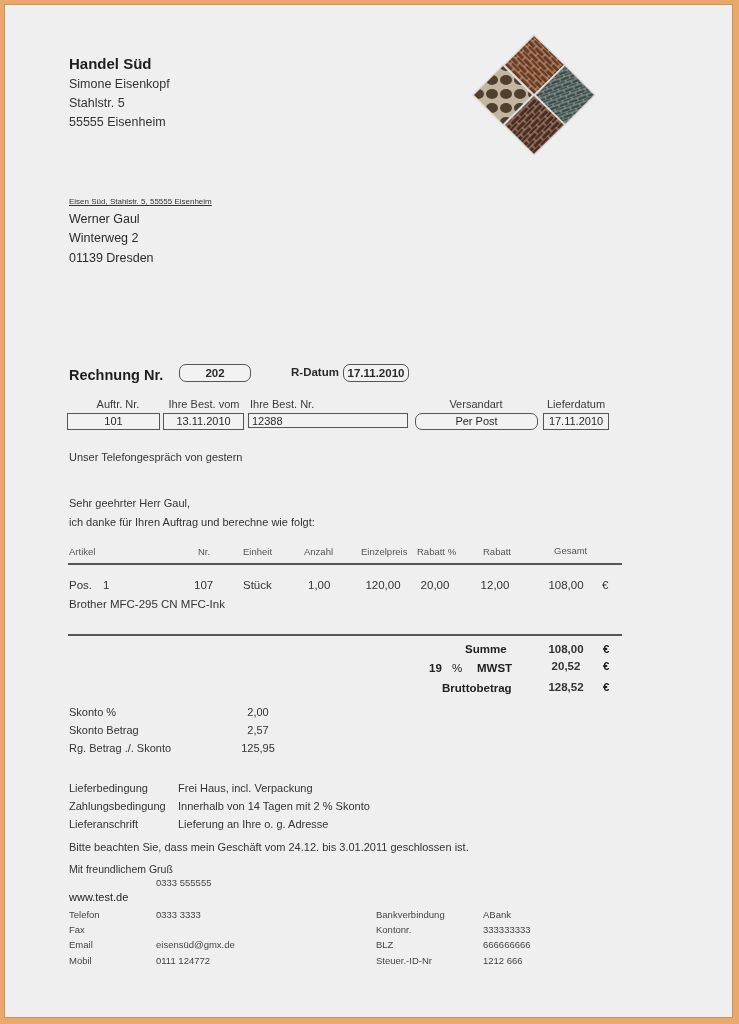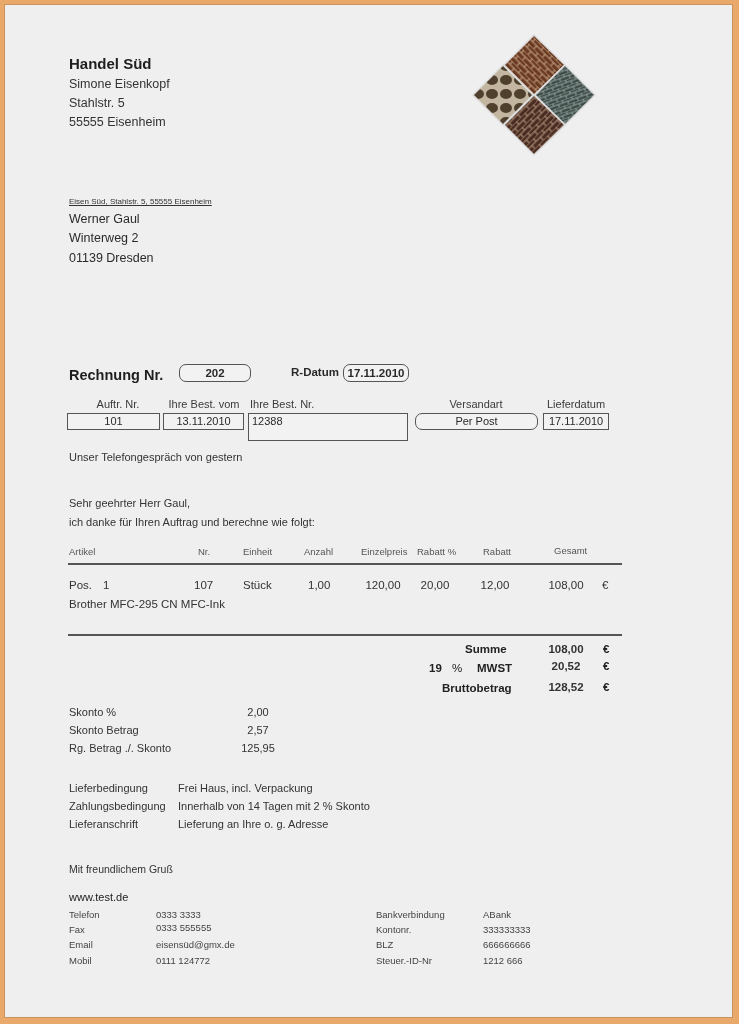--- a/index.html
+++ b/index.html
@@ -70,21 +70,21 @@
   <div class="box bold" style="left:338px;top:359px;width:66px;height:18px;line-height:16px;">17.11.2010</div>
 
   <div class="abs lbl" style="left:66px;top:393px;width:94px;text-align:center">Auftr. Nr.</div>
   <div class="abs lbl" style="left:158px;top:393px;width:82px;text-align:center">Ihre Best. vom</div>
   <div class="abs lbl" style="left:245px;top:393px">Ihre Best. Nr.</div>
   <div class="abs lbl" style="left:410px;top:393px;width:122px;text-align:center">Versandart</div>
   <div class="abs lbl" style="left:538px;top:393px;width:66px;text-align:center">Lieferdatum</div>
 
   <div class="box" style="left:62px;top:408px;width:93px;height:17px;">101</div>
   <div class="box" style="left:158px;top:408px;width:81px;height:17px;text-align:center;">13.11.2010</div>
-  <div class="box" style="left:243px;top:408px;width:160px;height:28px;text-align:left;padding-left:3px;">12388</div>
+  <div class="box" style="left:243px;top:408px;width:160px;height:15px;text-align:left;padding-left:3px;">12388</div>
   <div class="box" style="left:410px;top:408px;width:123px;height:17px;border-radius:7px;">Per Post</div>
   <div class="box" style="left:538px;top:408px;width:66px;height:17px;">17.11.2010</div>
 
   <div class="abs txt" style="left:64px;top:446px">Unser Telefongespräch von gestern</div>
   <div class="abs txt" style="left:64px;top:492px">Sehr geehrter Herr Gaul,</div>
   <div class="abs txt" style="left:64px;top:511px">ich danke für Ihren Auftrag und berechne wie folgt:</div>
 
   <div>
     <div class="abs hdr" style="left:64px;top:541px">Artikel</div>
     <div class="abs hdr" style="left:193px;top:541px">Nr.</div>
@@ -134,29 +134,30 @@
   <div class="abs txt" style="left:64px;top:737px">Rg. Betrag ./. Skonto</div>
   <div class="abs num" style="left:230px;top:737px;width:46px;font-size:11px">125,95</div>
 
   <div class="abs txt" style="left:64px;top:777px">Lieferbedingung</div>
   <div class="abs txt" style="left:173px;top:777px">Frei Haus, incl. Verpackung</div>
   <div class="abs txt" style="left:64px;top:795px">Zahlungsbedingung</div>
   <div class="abs txt" style="left:173px;top:795px">Innerhalb von 14 Tagen mit 2 % Skonto</div>
   <div class="abs txt" style="left:64px;top:813px">Lieferanschrift</div>
   <div class="abs txt" style="left:173px;top:813px">Lieferung an Ihre o. g. Adresse</div>
 
+  <div class="abs txt" style="left:64px;top:836px">Bitte beachten Sie, dass mein Geschäft vom 24.12. bis 3.01.2011 geschlossen ist.</div>
   <div class="abs txt" style="left:64px;top:858px;font-size:10.5px">Mit freundlichem Gruß</div>
 
   <div class="abs small-b" style="left:64px;top:886px">www.test.de</div>
 
   <div>
     <div class="abs small" style="left:64px;top:904px">Telefon</div>
     <div class="abs small" style="left:151px;top:904px">0333 3333</div>
     <div class="abs small" style="left:64px;top:919px">Fax</div>
-    <div class="abs small" style="left:151px;top:917px">0333 555555</div>
+    <div class="abs small" style="left:151px;top:872px">0333 555555</div>
     <div class="abs small" style="left:64px;top:934px">Email</div>
     <div class="abs small" style="left:151px;top:934px">eisensüd@gmx.de</div>
     <div class="abs small" style="left:64px;top:950px">Mobil</div>
     <div class="abs small" style="left:151px;top:950px">0111 124772</div>
   </div>
 
   <div>
     <div class="abs small" style="left:371px;top:904px">Bankverbindung</div>
     <div class="abs small" style="left:478px;top:904px">ABank</div>
     <div class="abs small" style="left:371px;top:919px">Kontonr.</div>

